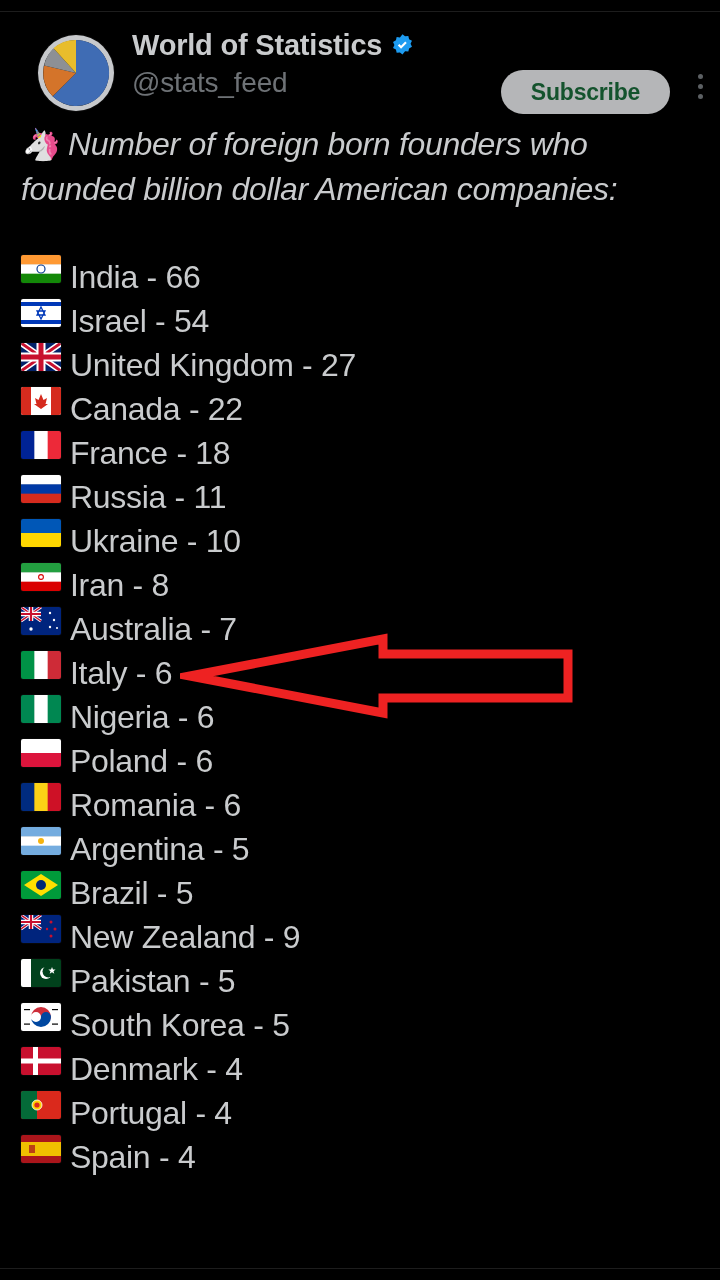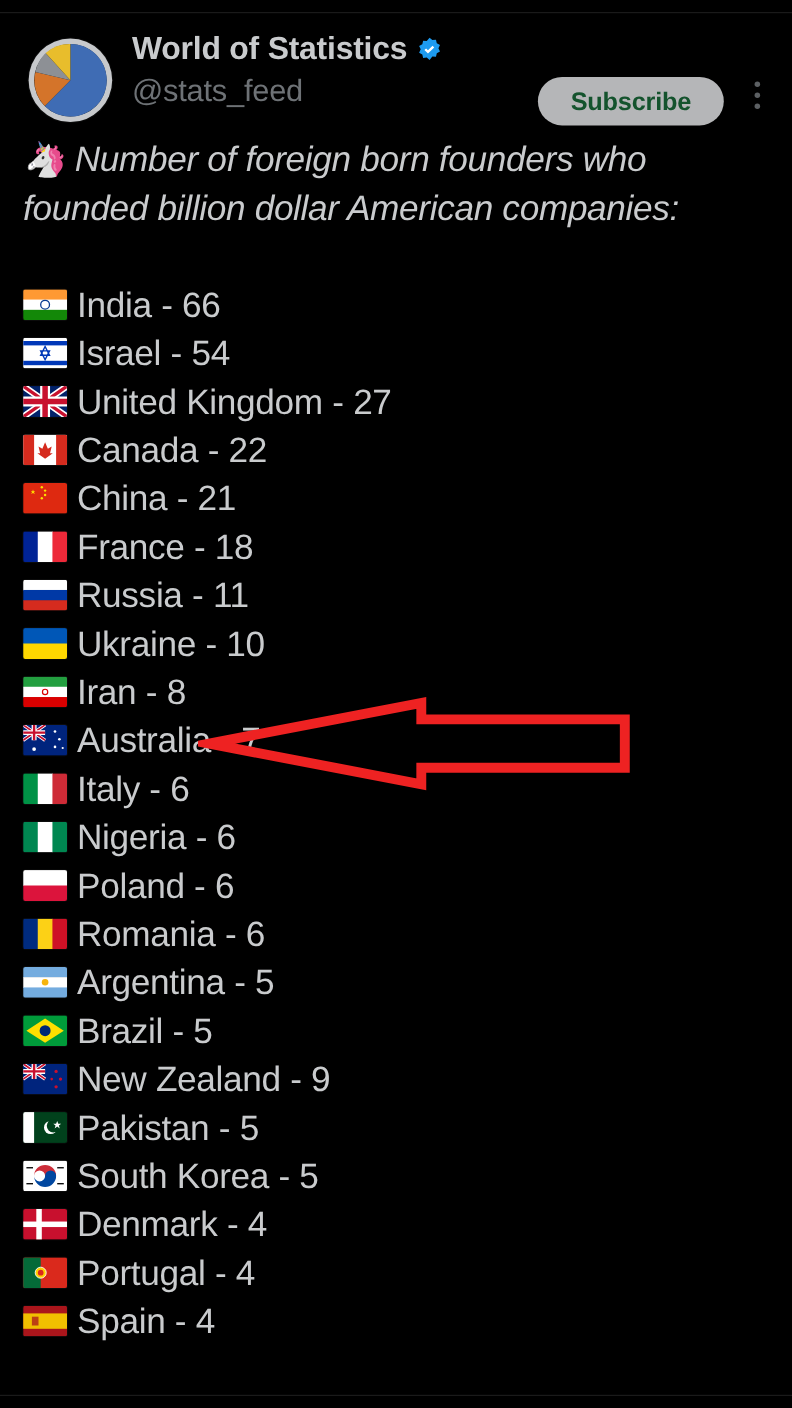--- a/index.html
+++ b/index.html
@@ -36,21 +36,21 @@
     left: 0;
     top: 1268px;
     width: 720px;
     height: 1px;
     background: #1d1d1d;
   }
 
   
   .post-header {
     position: absolute;
-    left: 4px;
+    left: 16px;
     top: 26px;
     width: 636px;
     height: 92px;
   }
 
   .avatar {
     position: absolute;
     left: 21px;
     top: 8px;
     width: 78px;
@@ -154,21 +154,20 @@
     position: absolute;
     left: 21px;
     top: 255px;
     width: 678px;
     list-style: none;
     margin: 0;
     padding: 0;
   }
   .country-row {
     display: flex;
-    align-items: center;
     height: 44px;
   }
   .flag {
     width: 40px;
     height: 28px;
     flex: 0 0 auto;
     margin-right: 9px;
     border-radius: 2px;
     overflow: hidden;
     display: block;
@@ -283,33 +282,20 @@
       <li class="country-row">
         <span class="flag">
           <svg width="40" height="28" viewBox="0 0 40 28">
             <rect width="40" height="28" fill="#fff"></rect>
             <rect width="10" height="28" fill="#d52b1e"></rect>
             <rect x="30" width="10" height="28" fill="#d52b1e"></rect>
             <path d="M20 7 L22.5 13 L26 11 L24.5 17 L27 17 L20 22 L13 17 L15.5 17 L14 11 L17.5 13 Z" fill="#d52b1e"></path>
           </svg>
         </span>
         <span class="country-label">Canada - 22</span>
-      </li>
-      <li class="country-row">
-        <span class="flag">
-          <svg width="40" height="28" viewBox="0 0 40 28">
-            <rect width="40" height="28" fill="#de2910"></rect>
-            <path d="M9 6 L10.6 10.4 L7 7.7 L11 7.7 L7.4 10.4 Z" fill="#ffde00"></path>
-            <circle cx="17" cy="4" r="1.1" fill="#ffde00"></circle>
-            <circle cx="20" cy="7" r="1.1" fill="#ffde00"></circle>
-            <circle cx="20" cy="11" r="1.1" fill="#ffde00"></circle>
-            <circle cx="17" cy="14" r="1.1" fill="#ffde00"></circle>
-          </svg>
-        </span>
-        <span class="country-label">China - 21</span>
       </li>
       <li class="country-row">
         <span class="flag">
           <svg width="40" height="28" viewBox="0 0 40 28">
             <rect x="0" y="0" width="13.833333333333334" height="28" fill="#002395"></rect>
             <rect x="13.333333333333334" y="0" width="13.833333333333334" height="28" fill="#ffffff"></rect>
             <rect x="26.666666666666668" y="0" width="13.833333333333334" height="28" fill="#ed2939"></rect>
           </svg>
         </span>
         <span class="country-label">France - 18</span>

